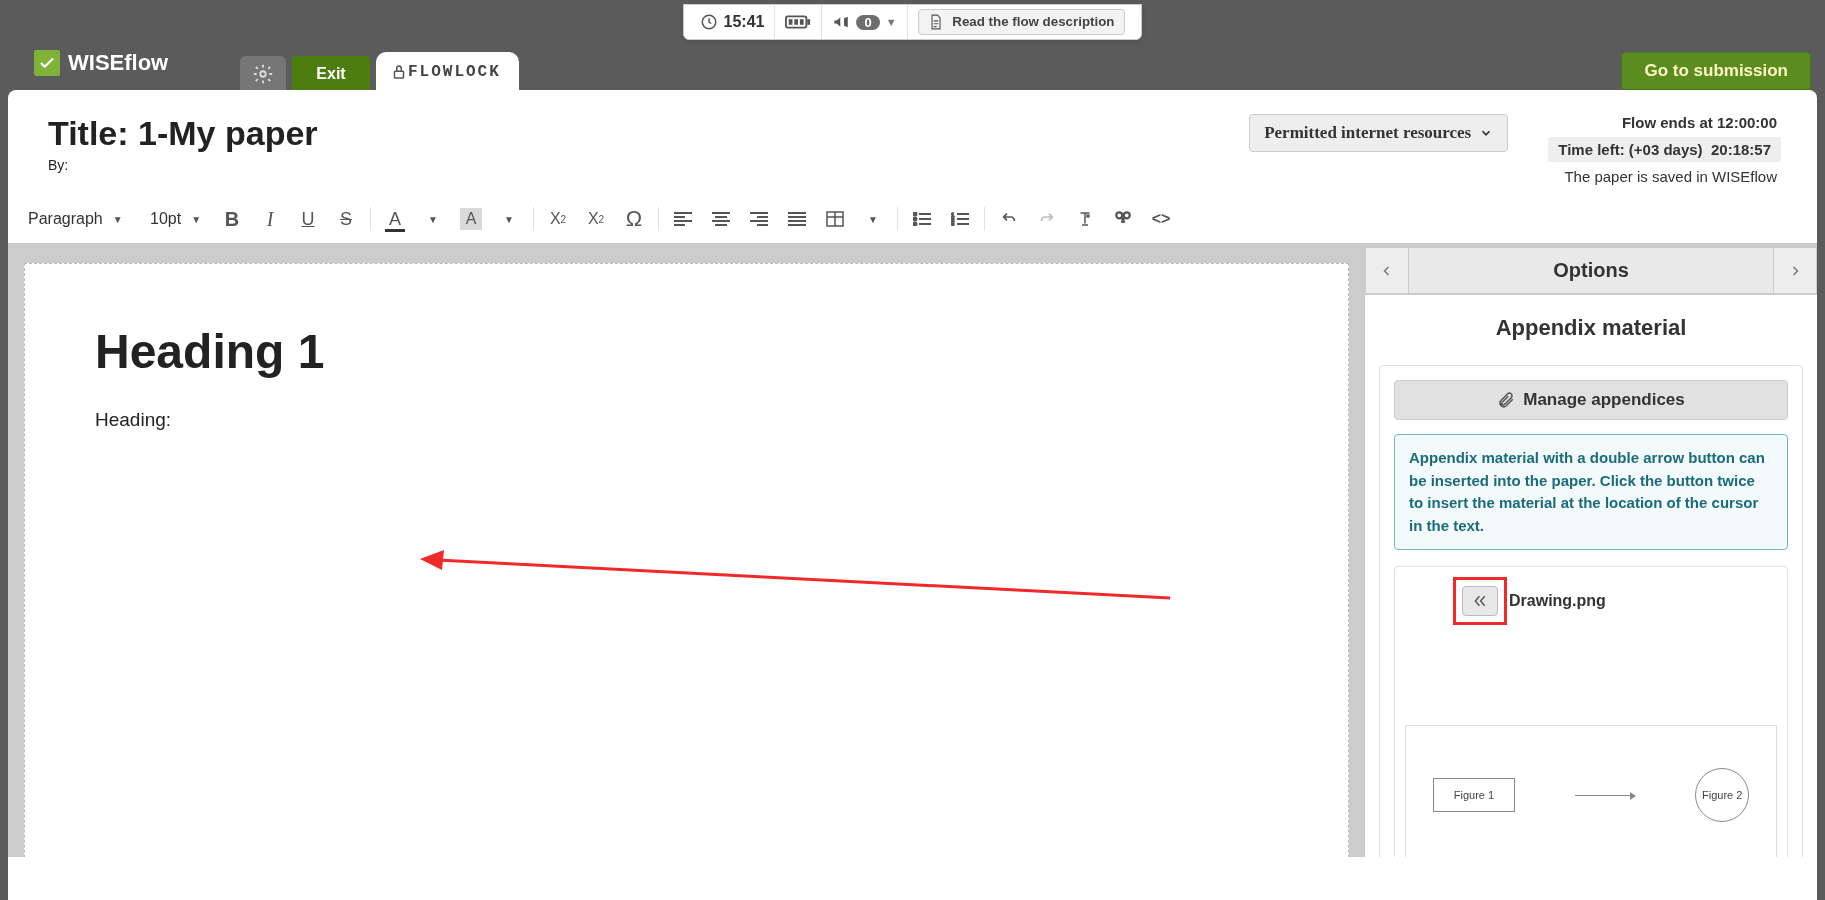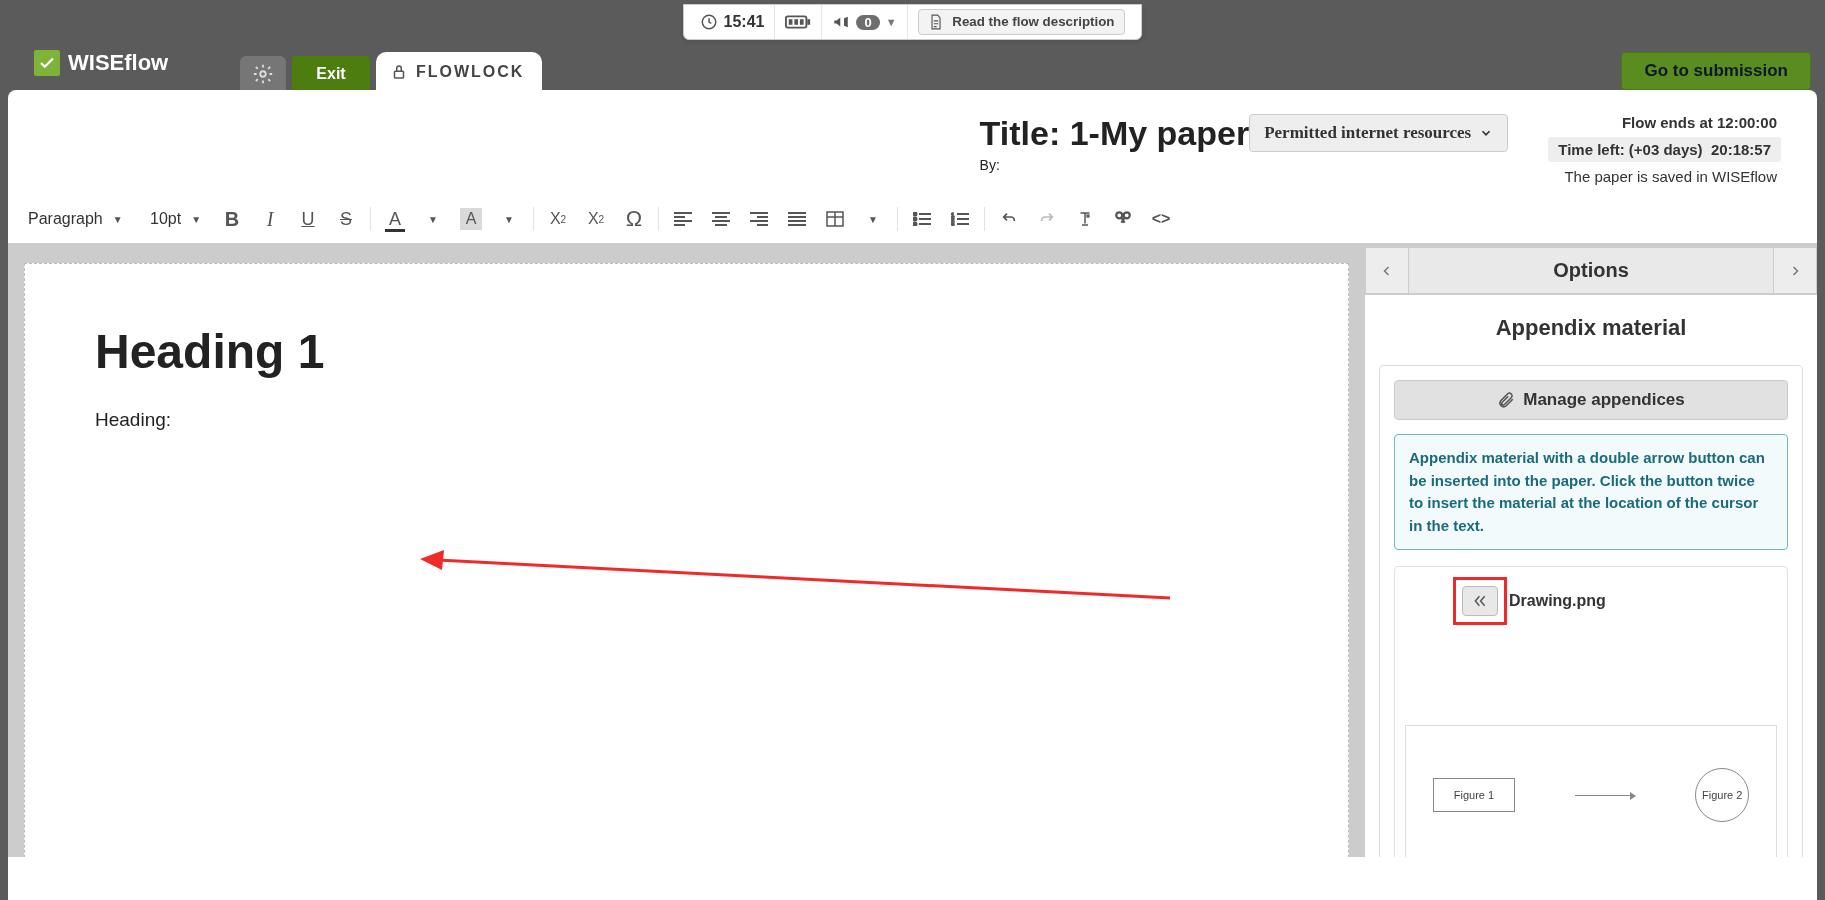--- a/index.html
+++ b/index.html
@@ -14,28 +14,28 @@
 .float-read { background: #f3f3f3; border: 1px solid #ccc; border-radius: 4px; padding: 4px 10px; font-weight: 600; color: #444; cursor: pointer; }
 
 
 .brand-row { position: absolute; top: 50px; left: 34px; display: flex; align-items: center; gap: 8px; color: #fff; font-size: 22px; font-weight: 700; }
 .brand-icon { width: 26px; height: 26px; background: #7eb338; display: flex; align-items: center; justify-content: center; border-radius: 2px; }
 .brand-icon svg { width: 18px; height: 18px; }
 
 .tabs-row { position: absolute; top: 52px; left: 240px; display: flex; align-items: flex-end; gap: 6px; }
 .tab-gear { width: 46px; height: 36px; background: #767676; border-radius: 6px 6px 0 0; display: flex; align-items: center; justify-content: center; cursor: pointer; }
 .tab-exit { width: 78px; height: 36px; background: #4d7c0f; color: #fff; display: flex; align-items: center; justify-content: center; font-weight: 700; cursor: pointer; border-radius: 4px 4px 0 0; }
-.tab-flowlock { height: 40px; background: #fff; border-radius: 10px 10px 0 0; padding: 0 18px 0 14px; display: flex; align-items: center; gap: 8px; font-weight: 700; letter-spacing: 2px; color: #444; }
-
-.go-submit { position: absolute; top: 52px; right: 14px; height: 38px; background: #5a8c1f; border: 1px solid #4b7619; color: #0f172a; font-weight: 700; padding: 0 22px; border-radius: 4px; display: flex; align-items: center; cursor: pointer; font-size: 17px; }
+.tab-flowlock { height: 40px; background: #fff; border-radius: 10px 10px 0 0; padding: 0 18px 0 14px; display: flex; align-items: center; font-weight: 700; letter-spacing: 2px; color: #444; font-family: Liberation Mono, monospace; }
+
+.go-submit { position: absolute; top: 52px; right: 14px; height: 38px; background: #5a8c1f; border: 1px solid #4b7619; color: #fef9c3; font-weight: 700; padding: 0 22px; border-radius: 4px; display: flex; align-items: center; cursor: pointer; font-size: 17px; }
 
 
 .sheet { position: absolute; top: 90px; left: 8px; right: 8px; bottom: 0; background: #fff; border-radius: 8px 8px 0 0; overflow: hidden; }
 
-.sheet-header { padding: 24px 36px 10px 40px; display: flex; justify-content: flex-end; align-items: flex-start; }
+.sheet-header { padding: 24px 36px 10px 40px; display: flex; justify-content: space-between; align-items: flex-start; }
 .title-block h1 { font-size: 34px; font-weight: 700; color: #222; }
 .title-block .byline { font-size: 14px; color: #222; margin-top: 4px; }
 .header-right { display: flex; flex-direction: column; align-items: flex-end; gap: 6px; }
 .permitted { background: #eee; border: 1px solid #ccc; border-radius: 4px; padding: 8px 14px; font-weight: 700; color: #333; display: flex; align-items: center; gap: 8px; cursor: pointer; font-size: 17px; font-family: Liberation Serif, serif; }
 .flow-ends { font-size: 15px; color: #333; font-weight: 600; padding-right: 4px; }
 .time-left { background: #eee; padding: 4px 10px; border-radius: 3px; font-size: 15px; font-weight: 600; color: #333; }
 .saved-msg { font-size: 15px; color: #333; font-weight: 500; padding-right: 4px; }
 
 
 .ed-toolbar { display: flex; align-items: center; gap: 2px; padding: 8px 12px; border-bottom: 4px solid #ccc; background: #fff; }

